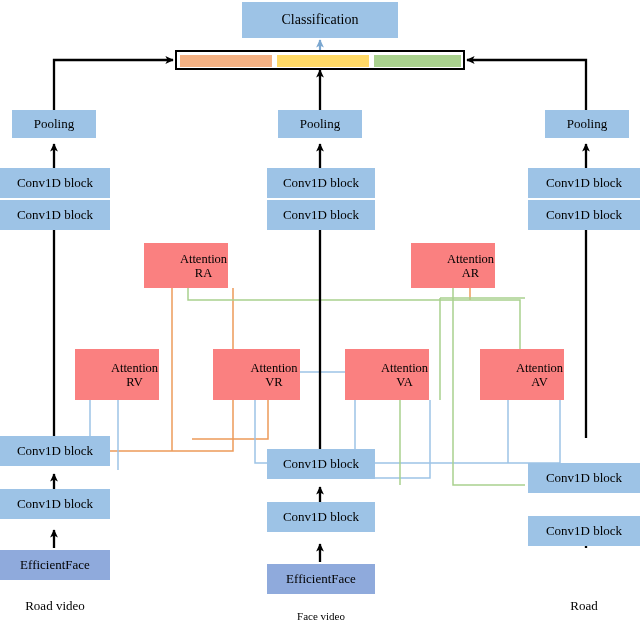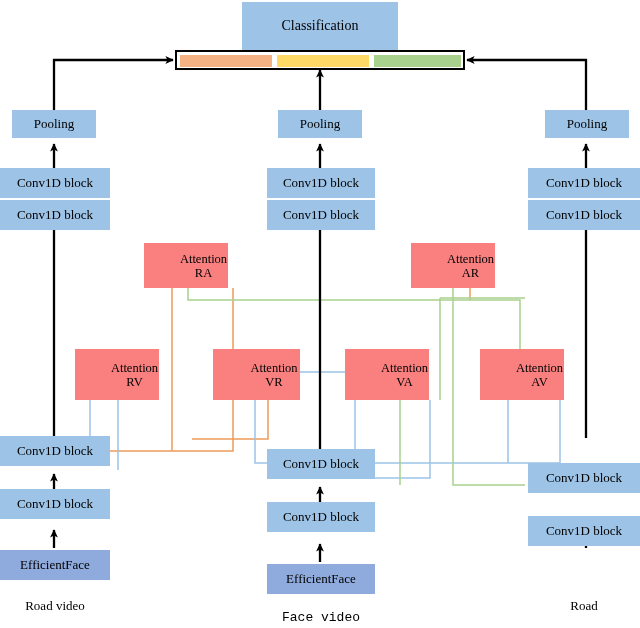--- a/index.html
+++ b/index.html
@@ -130,21 +130,21 @@
       <path d="M586,228 L586,202" marker-end="url(#ah)"></path>
       <path d="M586,174 L586,144" marker-end="url(#ah)"></path>
       <path d="M586,110 L586,60 L467,60" marker-end="url(#ah)"></path>
     </g>
 
     <g stroke="#7ba7d0" stroke-width="2.2" fill="none">
       <path d="M320,50 L320,40" marker-end="url(#ahb)"></path>
     </g>
   </svg>
 
-  <div class="node blue" style="left:242px; top:2px; width:156px; height:48px; font-size:14px;">
+  <div class="node blue" style="left:242px; top:2px; width:156px; height:36px; font-size:14px;">
     <span>Classification</span>
   </div>
 
   <div class="concat-outer" style="left:175px; top:50px; width:290px; height:20px;">
     <div class="seg" style="left:3px; width:92px; background:#f4b183;"></div>
     <div class="seg" style="left:100px; width:92px; background:#ffd966;"></div>
     <div class="seg" style="left:197px; width:87px; background:#a9d18e;"></div>
   </div>
 
   <div class="node blue" style="left:12px; top:110px; width:84px; height:28px; font-size:13px;">
@@ -180,21 +180,21 @@
   </div>
   <div class="node blue" style="left:267px; top:449px; width:108px; height:30px; font-size:13px;">
     <span>Conv1D block</span>
   </div>
   <div class="node blue" style="left:267px; top:502px; width:108px; height:30px; font-size:13px;">
     <span>Conv1D block</span>
   </div>
   <div class="node blue-dark" style="left:267px; top:558px; width:108px; height:30px; font-size:13px;">
     <span>EfficientFace</span>
   </div>
-  <div class="lbl" style="left:267px; top:610px; width:108px; font-size:13px;font-family:Liberation Mono, monospace;">
+  <div class="lbl" style="left:267px; top:610px; width:108px; font-size:11px;">
     <span>Face video</span>
   </div>
 
   <div class="node blue" style="left:545px; top:110px; width:84px; height:28px; font-size:13px;">
     <span>Pooling</span>
   </div>
   <div class="node blue" style="left:528px; top:168px; width:112px; height:30px; font-size:13px;">
     <span>Conv1D block</span>
   </div>
   <div class="node blue" style="left:528px; top:200px; width:112px; height:30px; font-size:13px;">

